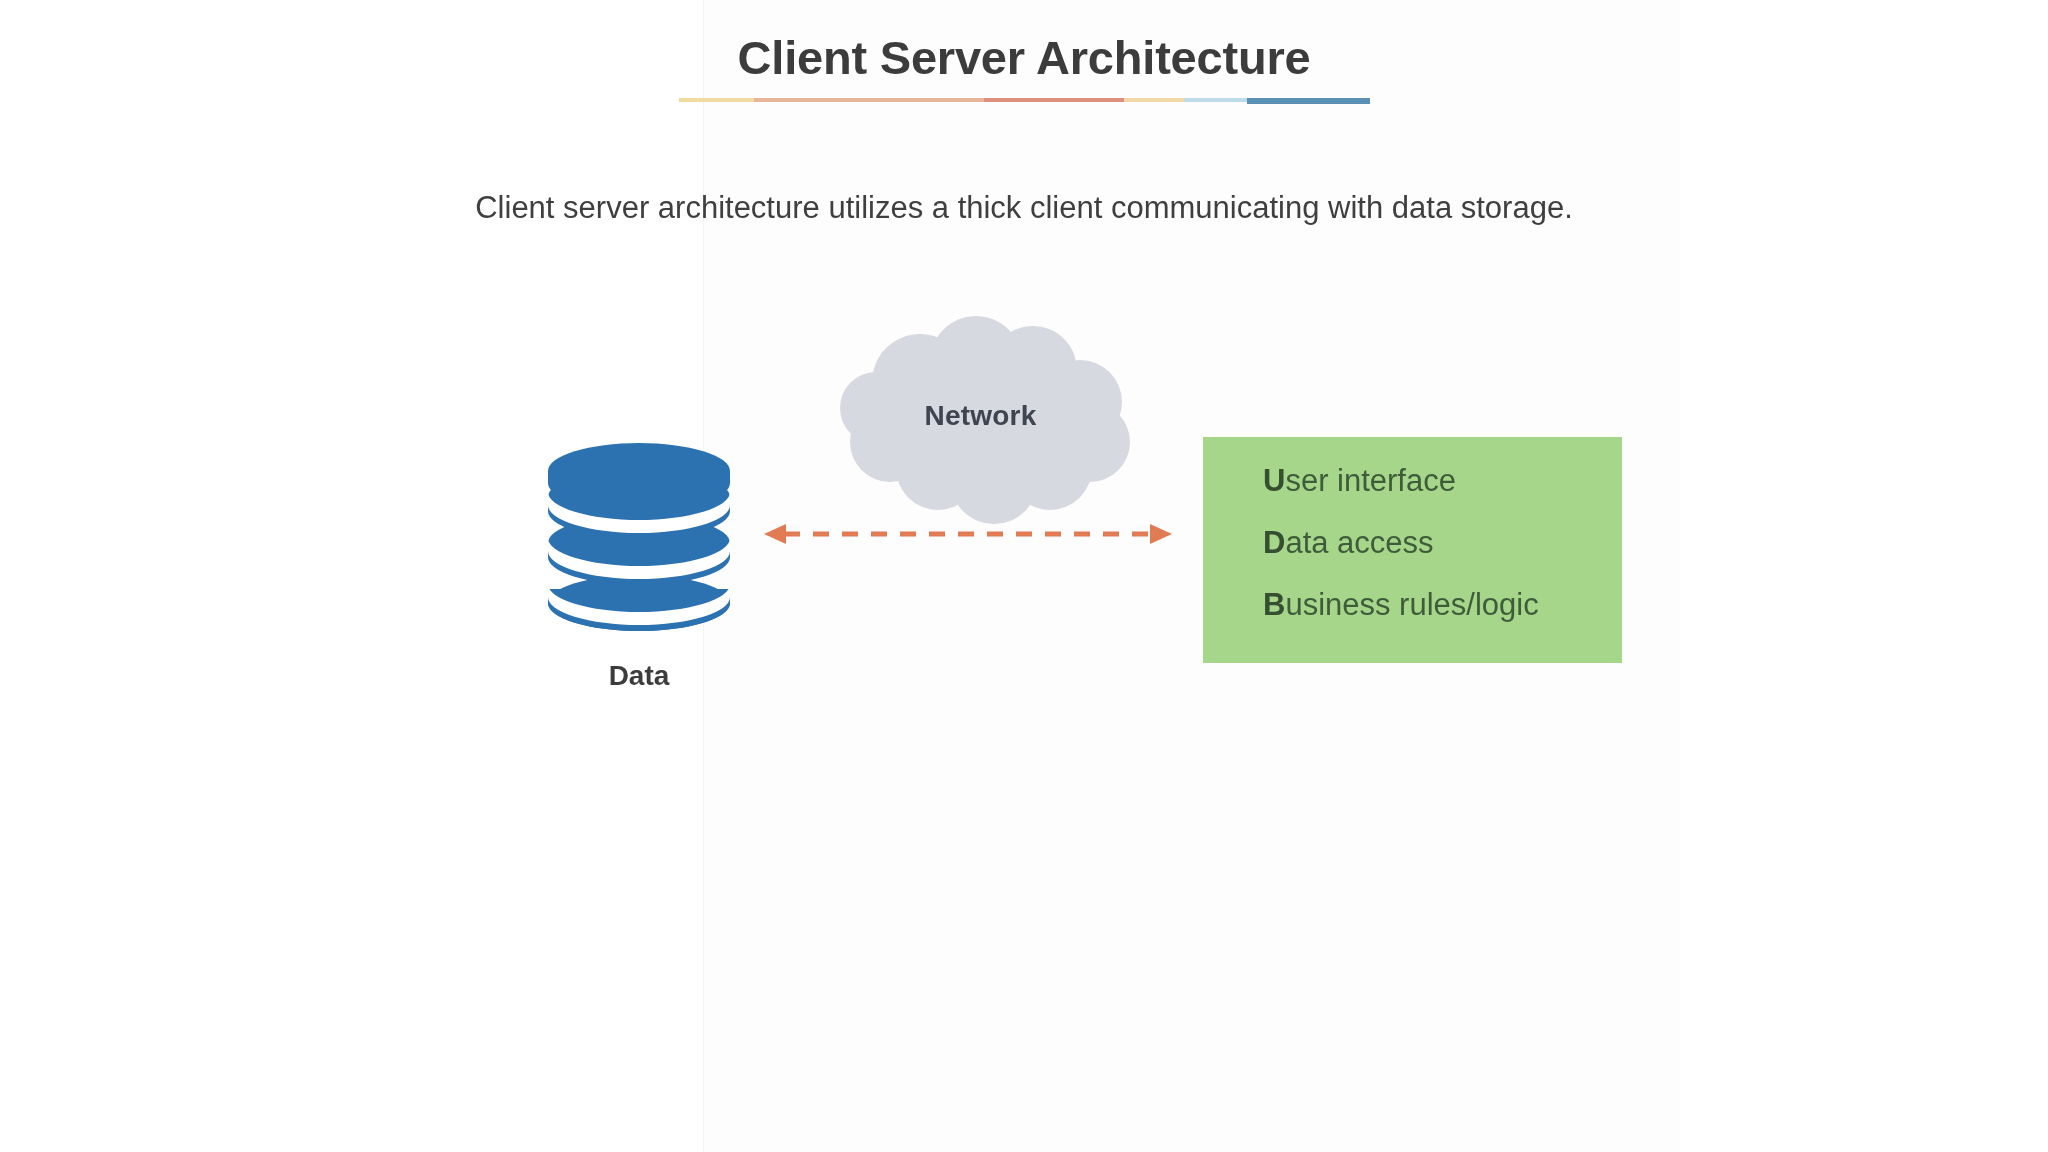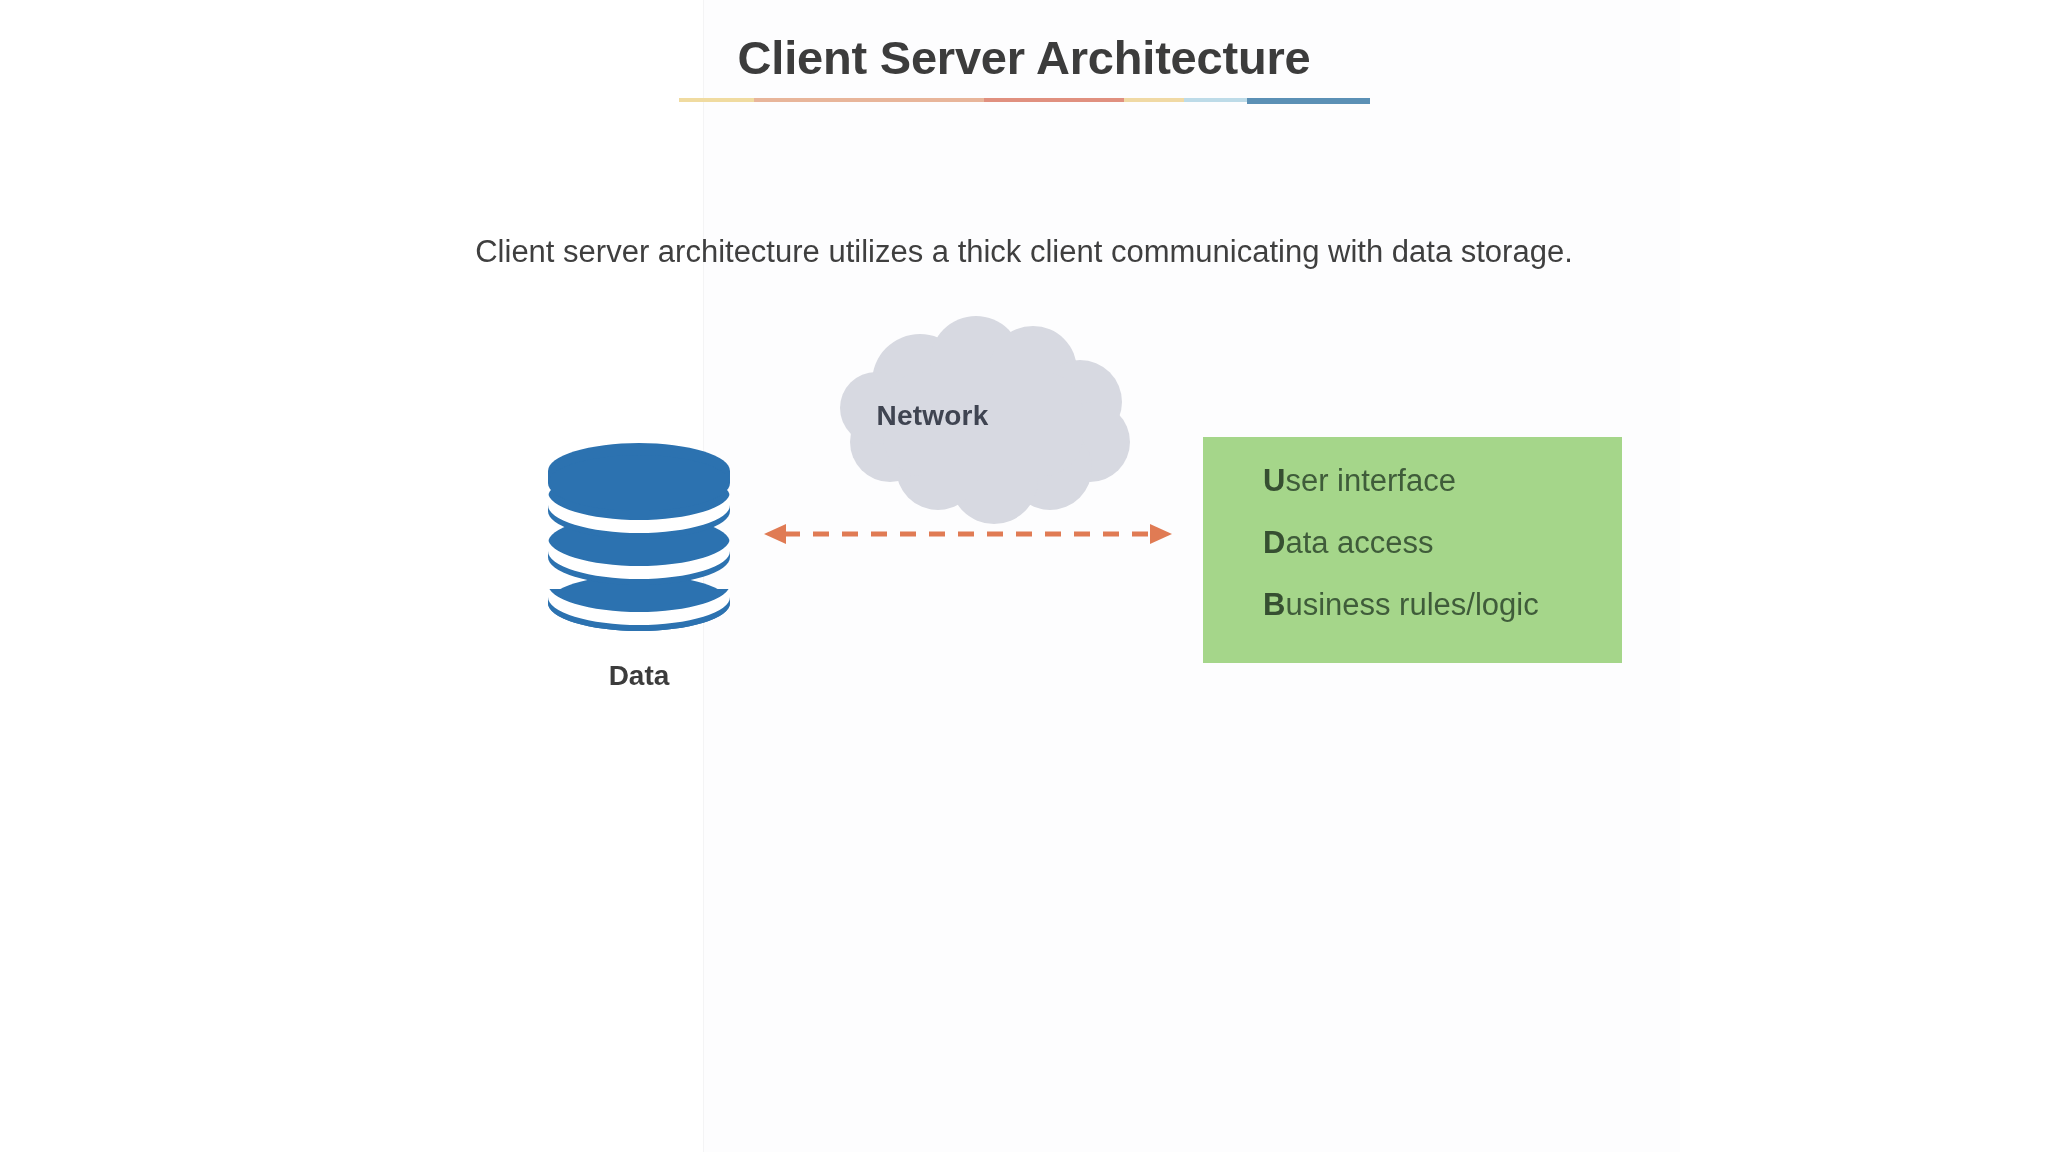--- a/index.html
+++ b/index.html
@@ -66,21 +66,20 @@
   
   .subtitle {
     position: absolute;
     left: 0;
     top: 190px;
     width: 2048px;
     text-align: center;
     font-size: 31px;
     font-weight: 400;
     color: #3f3f3f;
-    margin-top: 44px;
   }
 
   
   .db {
     position: absolute;
     left: 548px;
     top: 443px;
     width: 182px;
     height: 205px;
   }
@@ -98,21 +97,21 @@
   
   .cloud {
     position: absolute;
     left: 828px;
     top: 310px;
     width: 305px;
     height: 215px;
   }
   .cloud-label {
     position: absolute;
-    left: 780px;
+    left: 828px;
     top: 400px;
     width: 305px;
     text-align: center;
     font-size: 28px;
     font-weight: bold;
     color: #3f4451;
     letter-spacing: 0.2px;
   }
 
   

